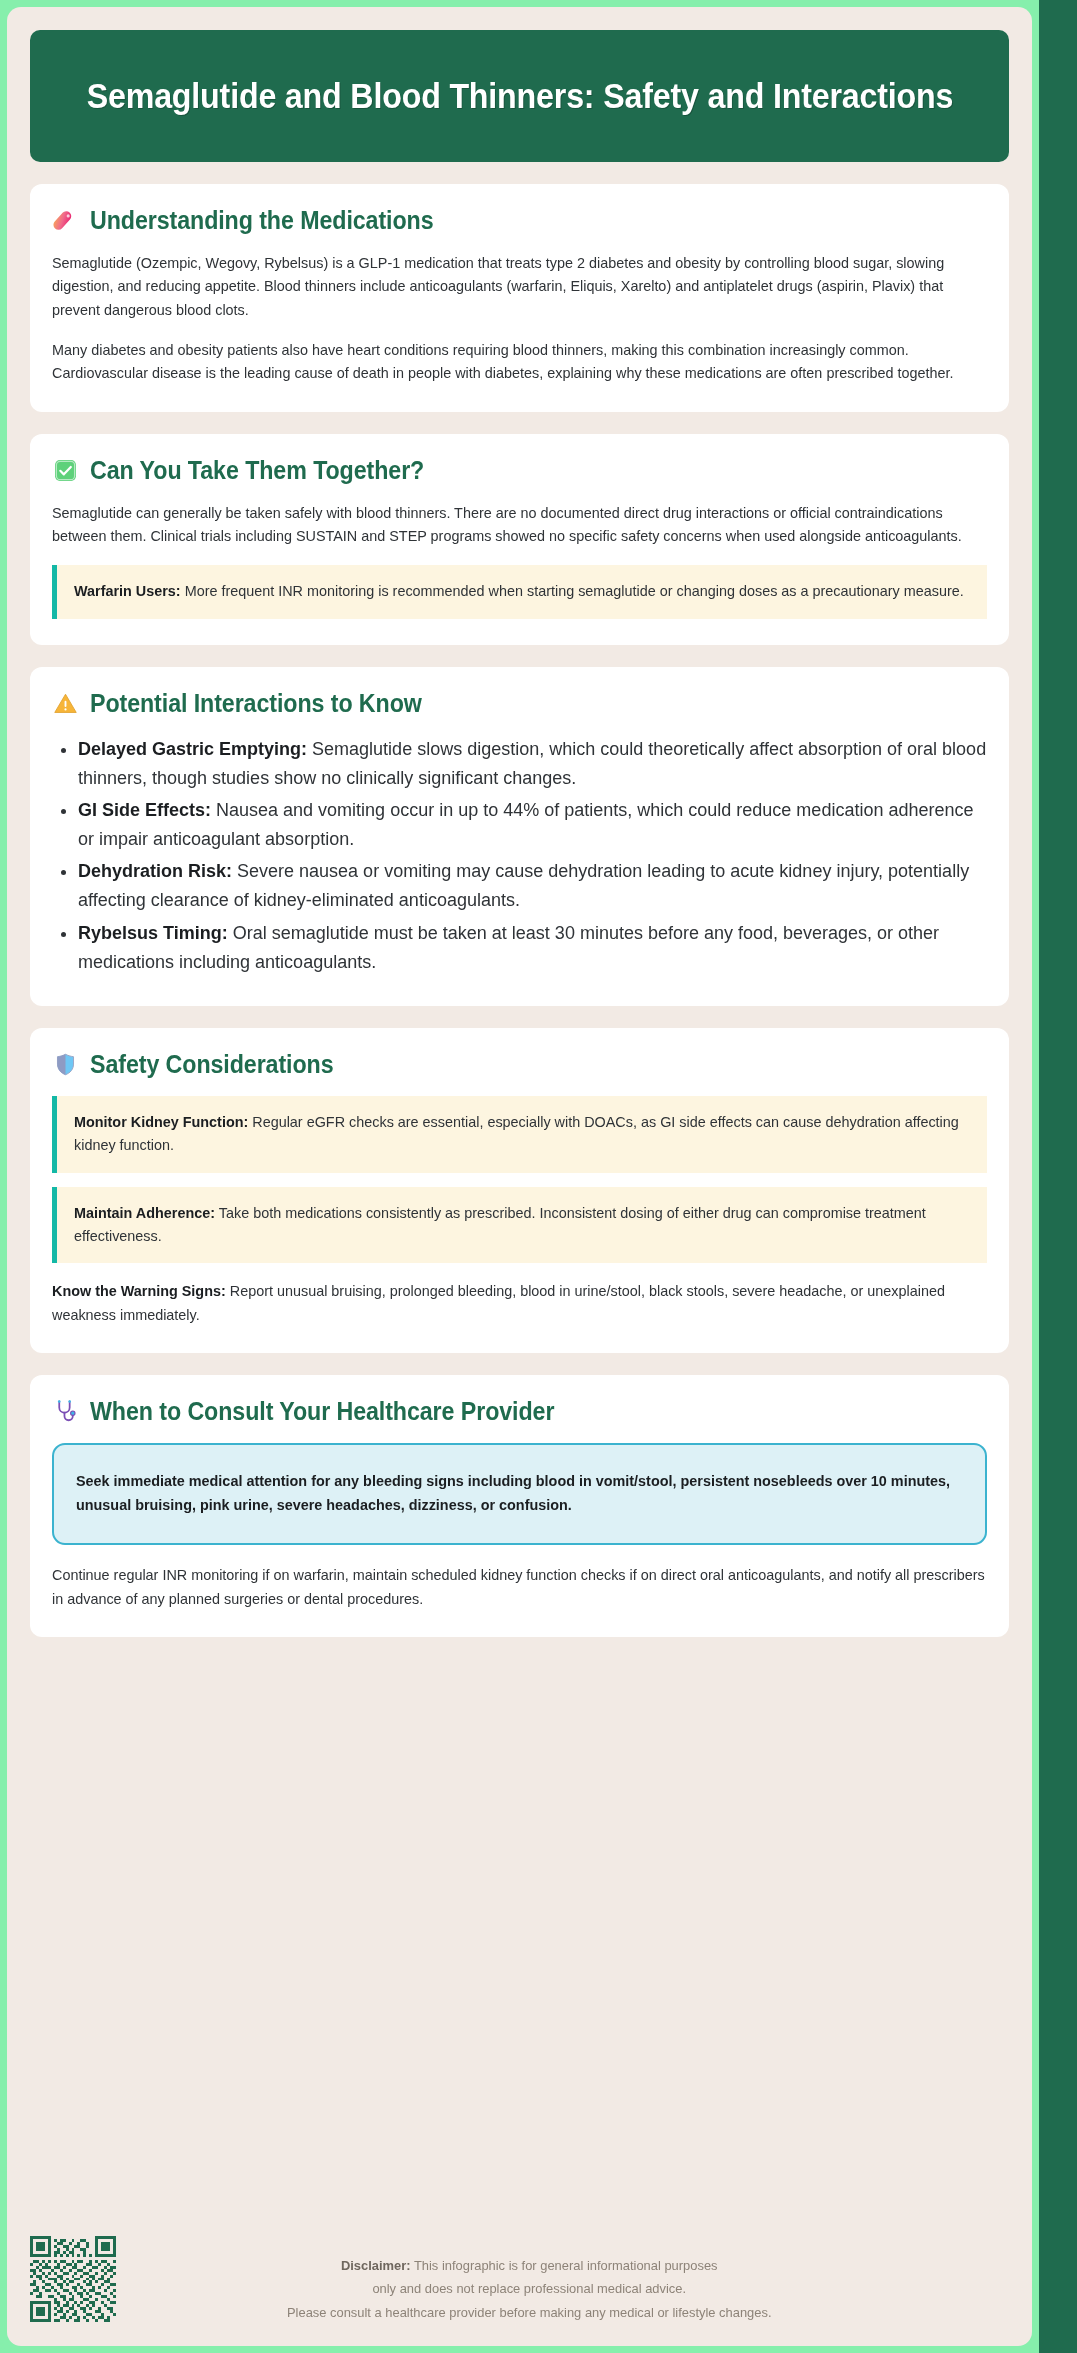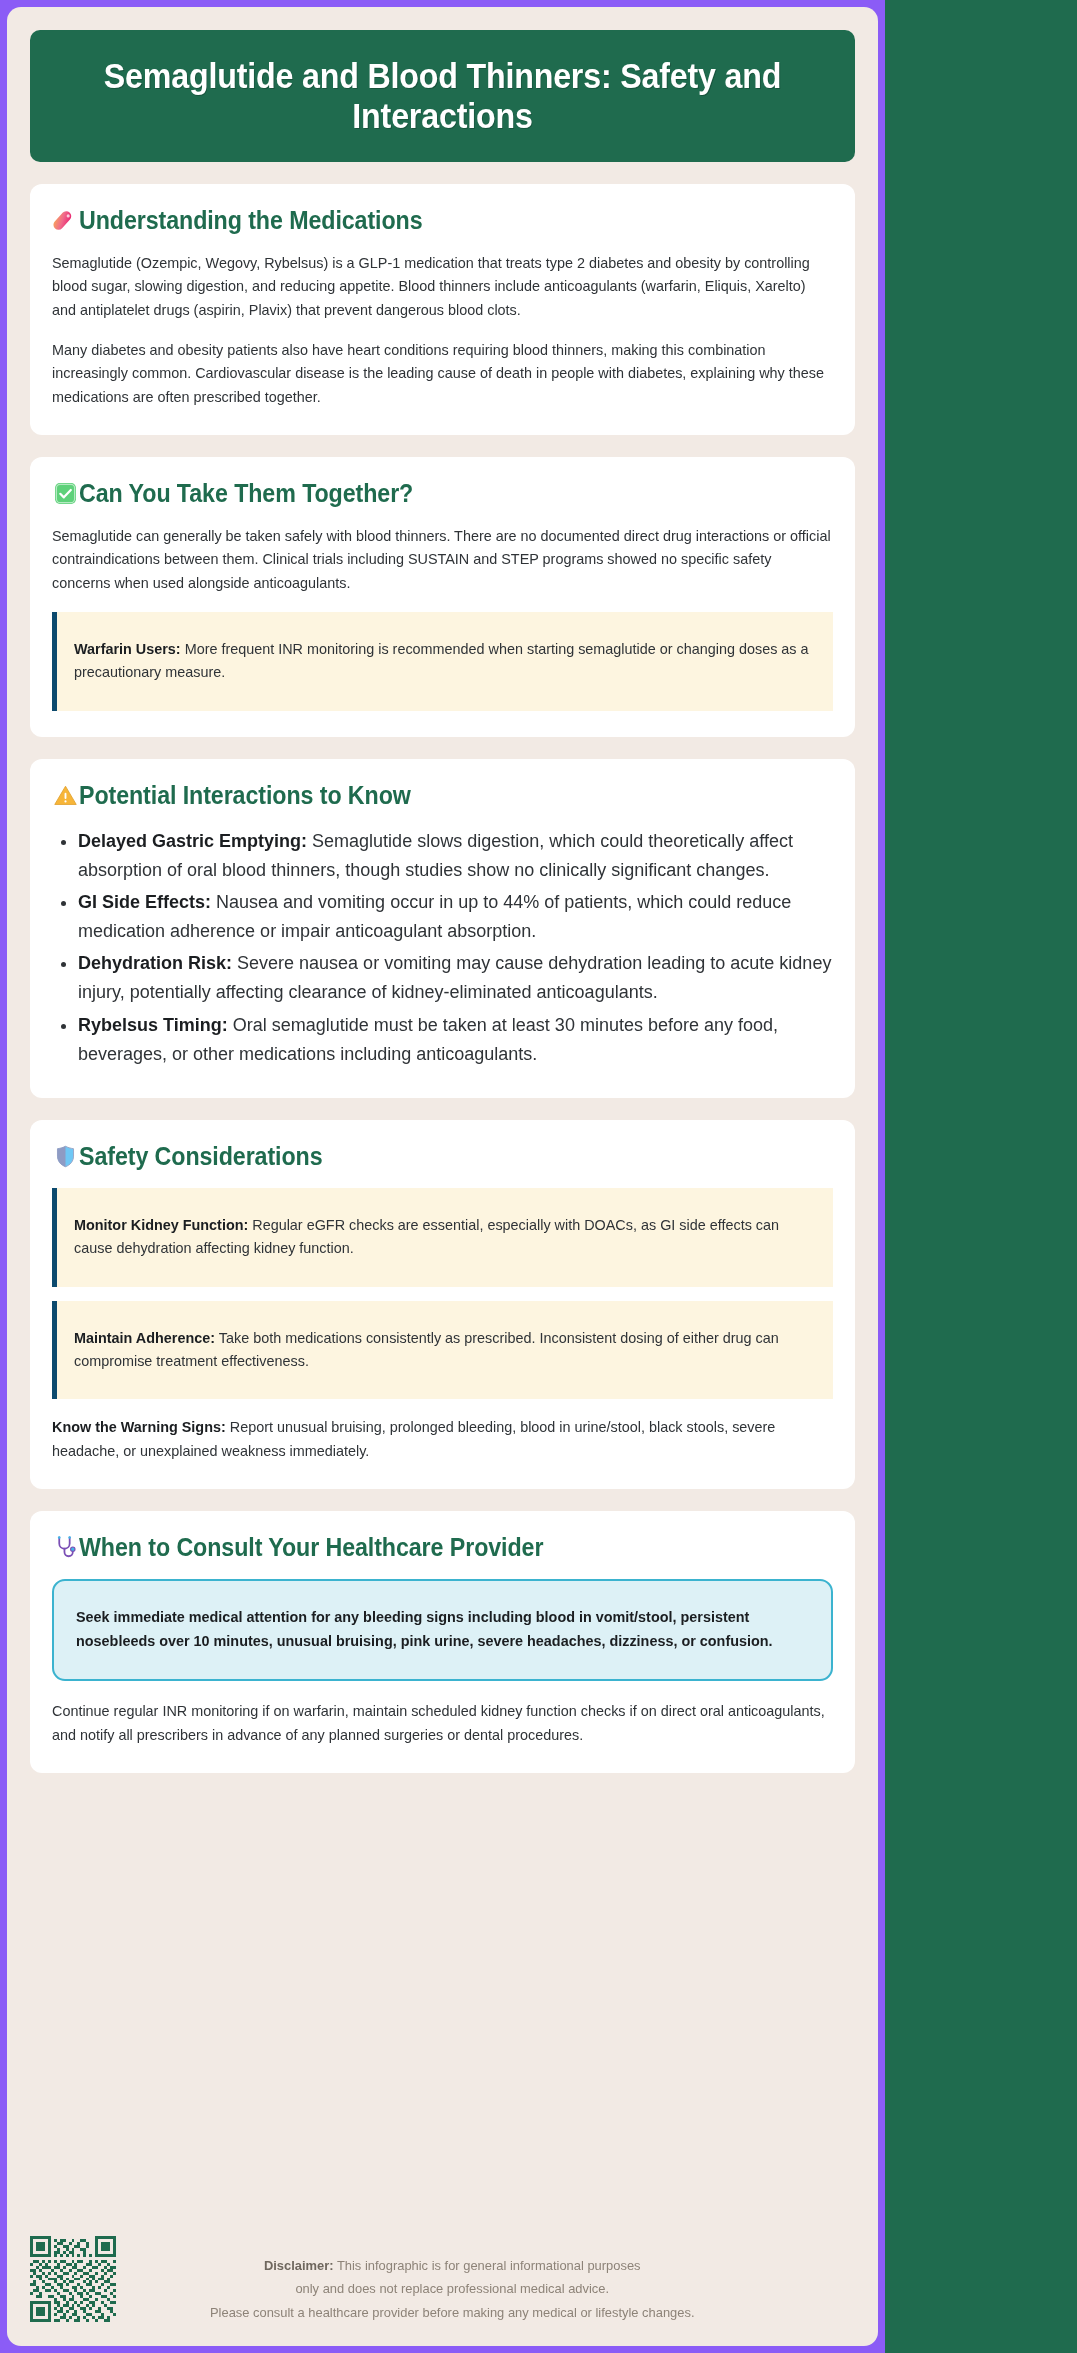--- a/index.html
+++ b/index.html
@@ -7,24 +7,24 @@
     padding: 0;
   }
   body {
     width: 1077px;
     background: #1f6b4e;
     font-family: "Liberation Sans", sans-serif;
     -webkit-font-smoothing: antialiased;
   }
 
   .page {
-    width: 885px;
+    width: 1039px;
     min-height: 2353px;
     box-sizing: border-box;
-    background: #8b5cf6;
+    background: #86efac;
     padding: 7px;
   }
 
   .inner {
     background: #f2eae4;
     border-radius: 14px;
     padding: 23px 23px 0 23px;
     box-sizing: border-box;
     min-height: 2339px;
     display: flex;
@@ -57,20 +57,21 @@
     background: #ffffff;
     border-radius: 12px;
     padding: 22px 22px 26px 22px;
     margin-bottom: 22px;
     box-sizing: border-box;
   }
 
   .card-head {
     display: flex;
     align-items: center;
+    gap: 11px;
     margin-bottom: 17px;
   }
   .card-head h2 {
     margin: 0;
     color: #1f6b4e;
     font-family: "Liberation Sans Narrow", "Liberation Sans", sans-serif;
     font-size: 25px;
     font-weight: bold;
     letter-spacing: -0.1px;
     transform: scaleX(0.93);
@@ -104,22 +105,22 @@
     color: #2f3337;
     font-size: 18px;
     line-height: 1.62;
   }
   ul.bullets li { margin-bottom: 3px; }
   ul.bullets li::marker { color: #2f3337; }
 
   
   .callout-amber {
     background: #fdf5e0;
-    border-left: 5px solid #0c4a6e;
-    padding: 26px 17px;
+    border-left: 5px solid #14b8a6;
+    padding: 15px 17px;
     margin: 0 0 14px 0;
     color: #2f3337;
     font-size: 14.4px;
     line-height: 1.62;
   }
   .callout-amber:last-child { margin-bottom: 0; }
 
   
   .alert-blue {
     background: #ddf1f6;

